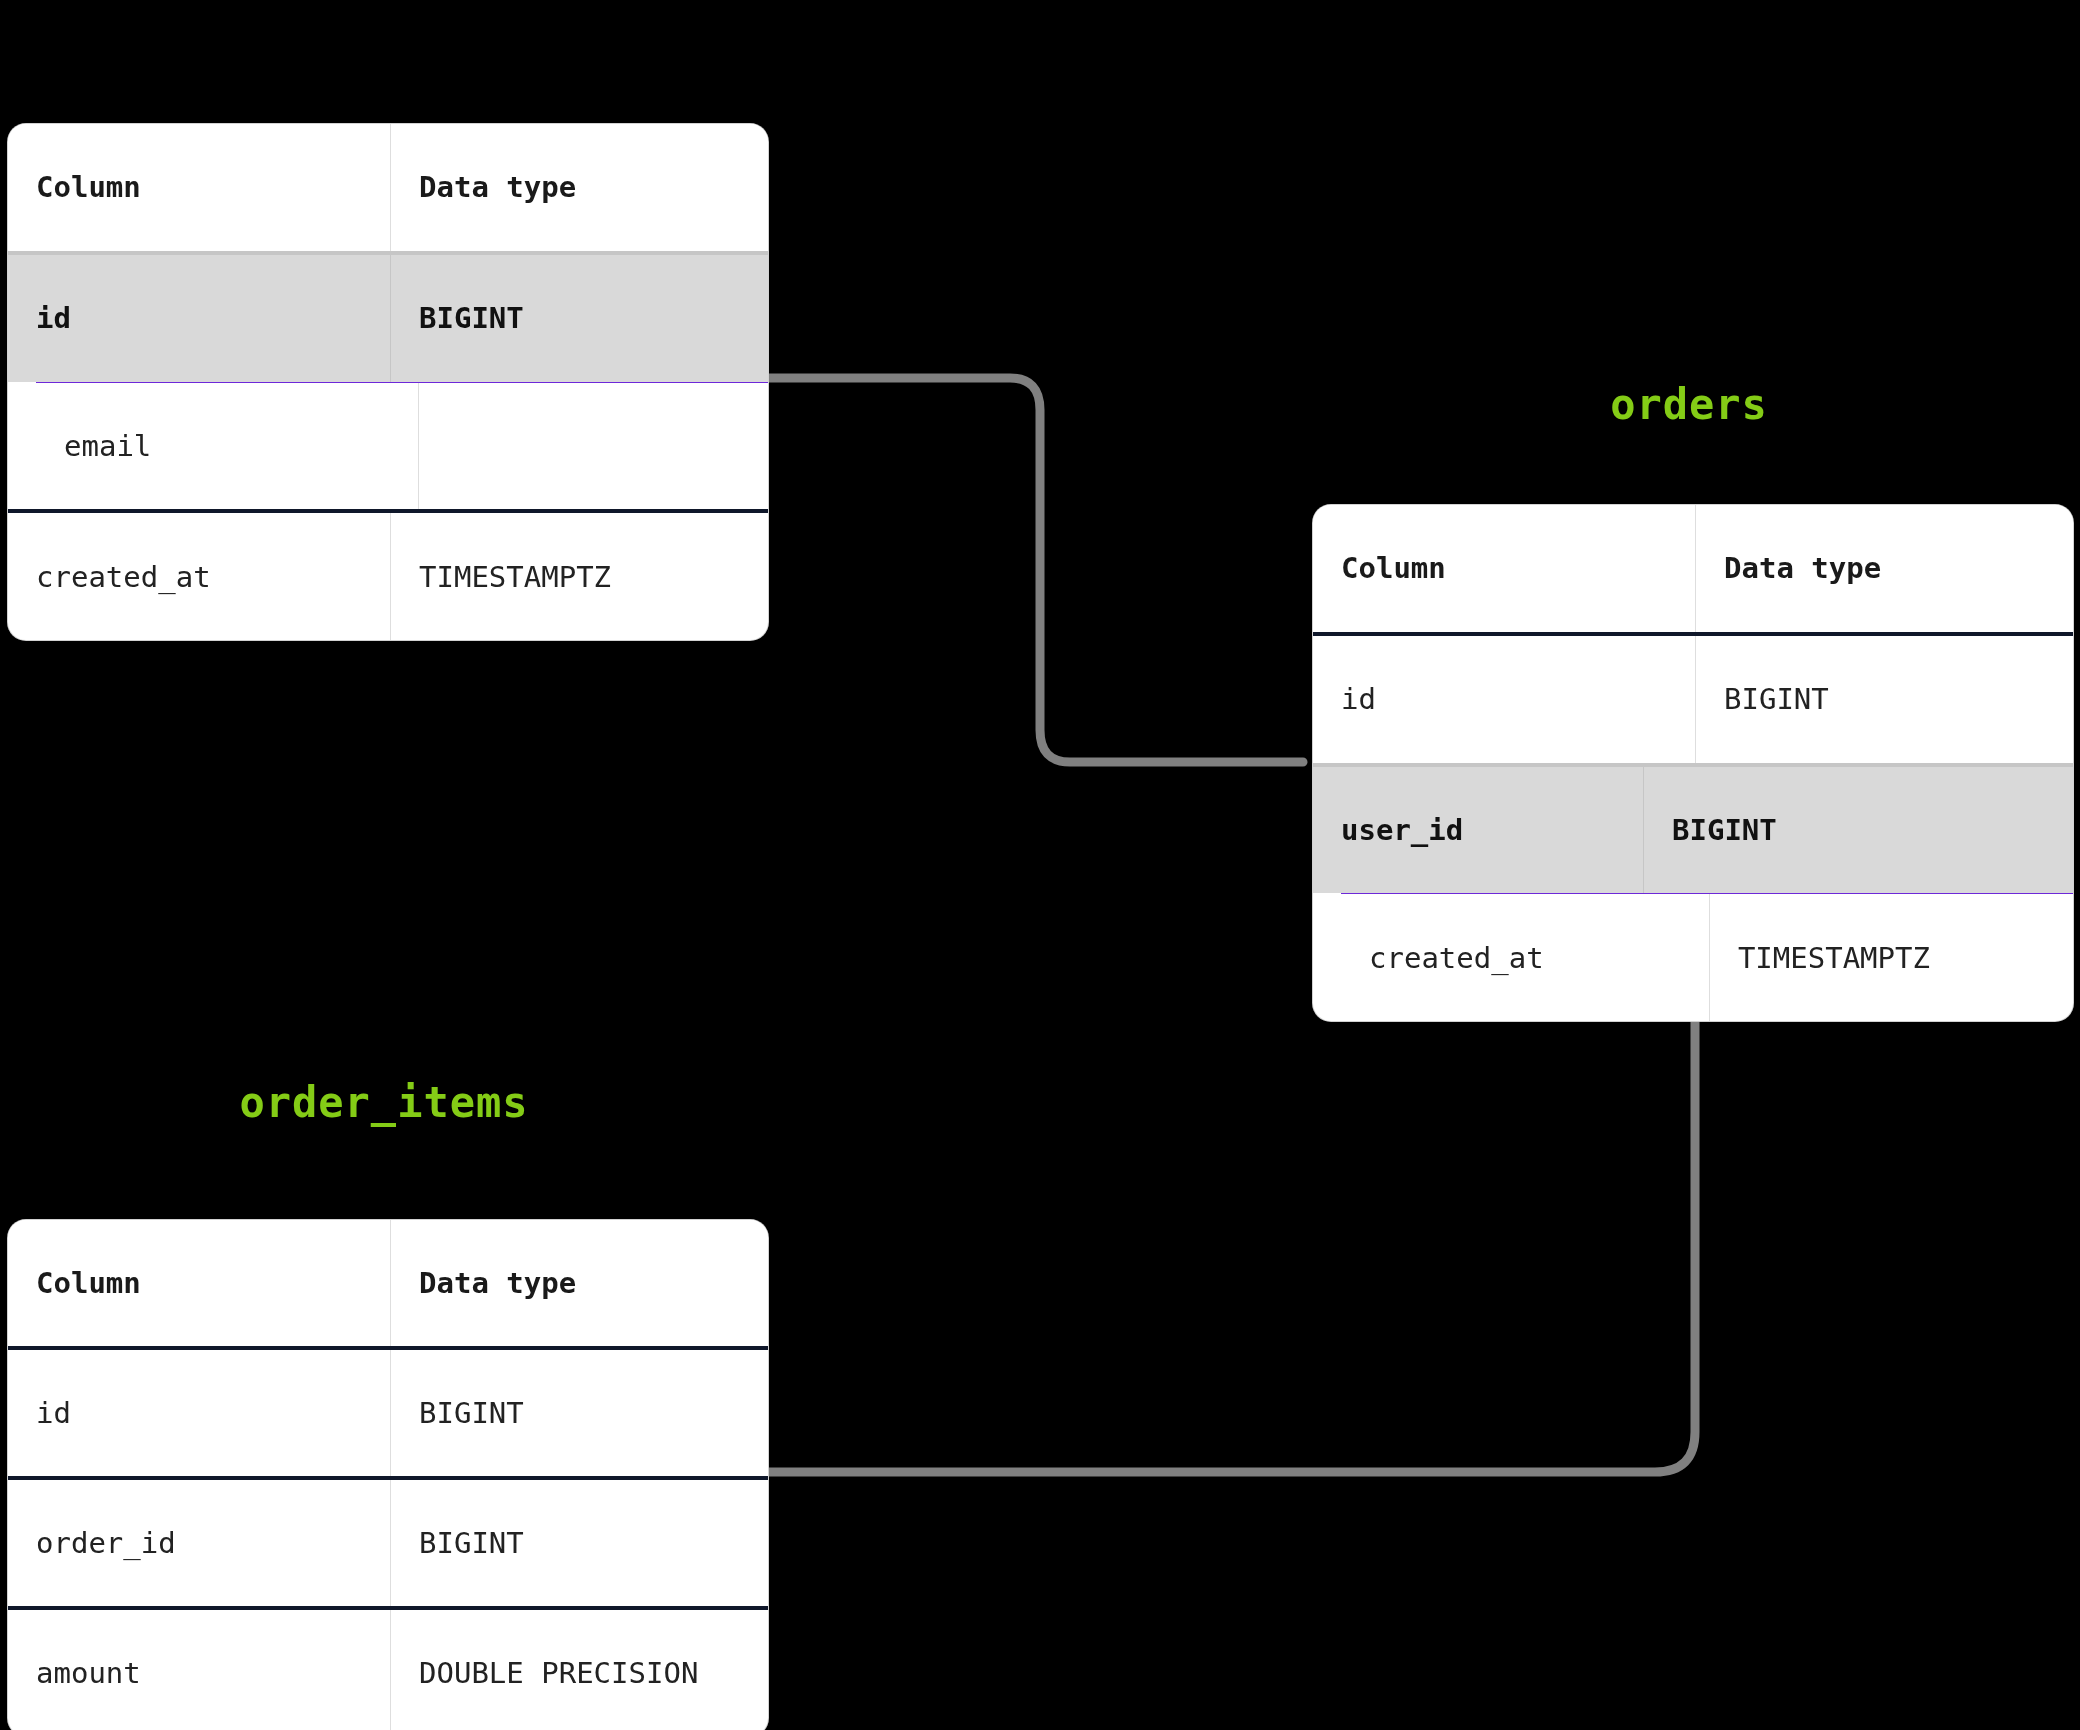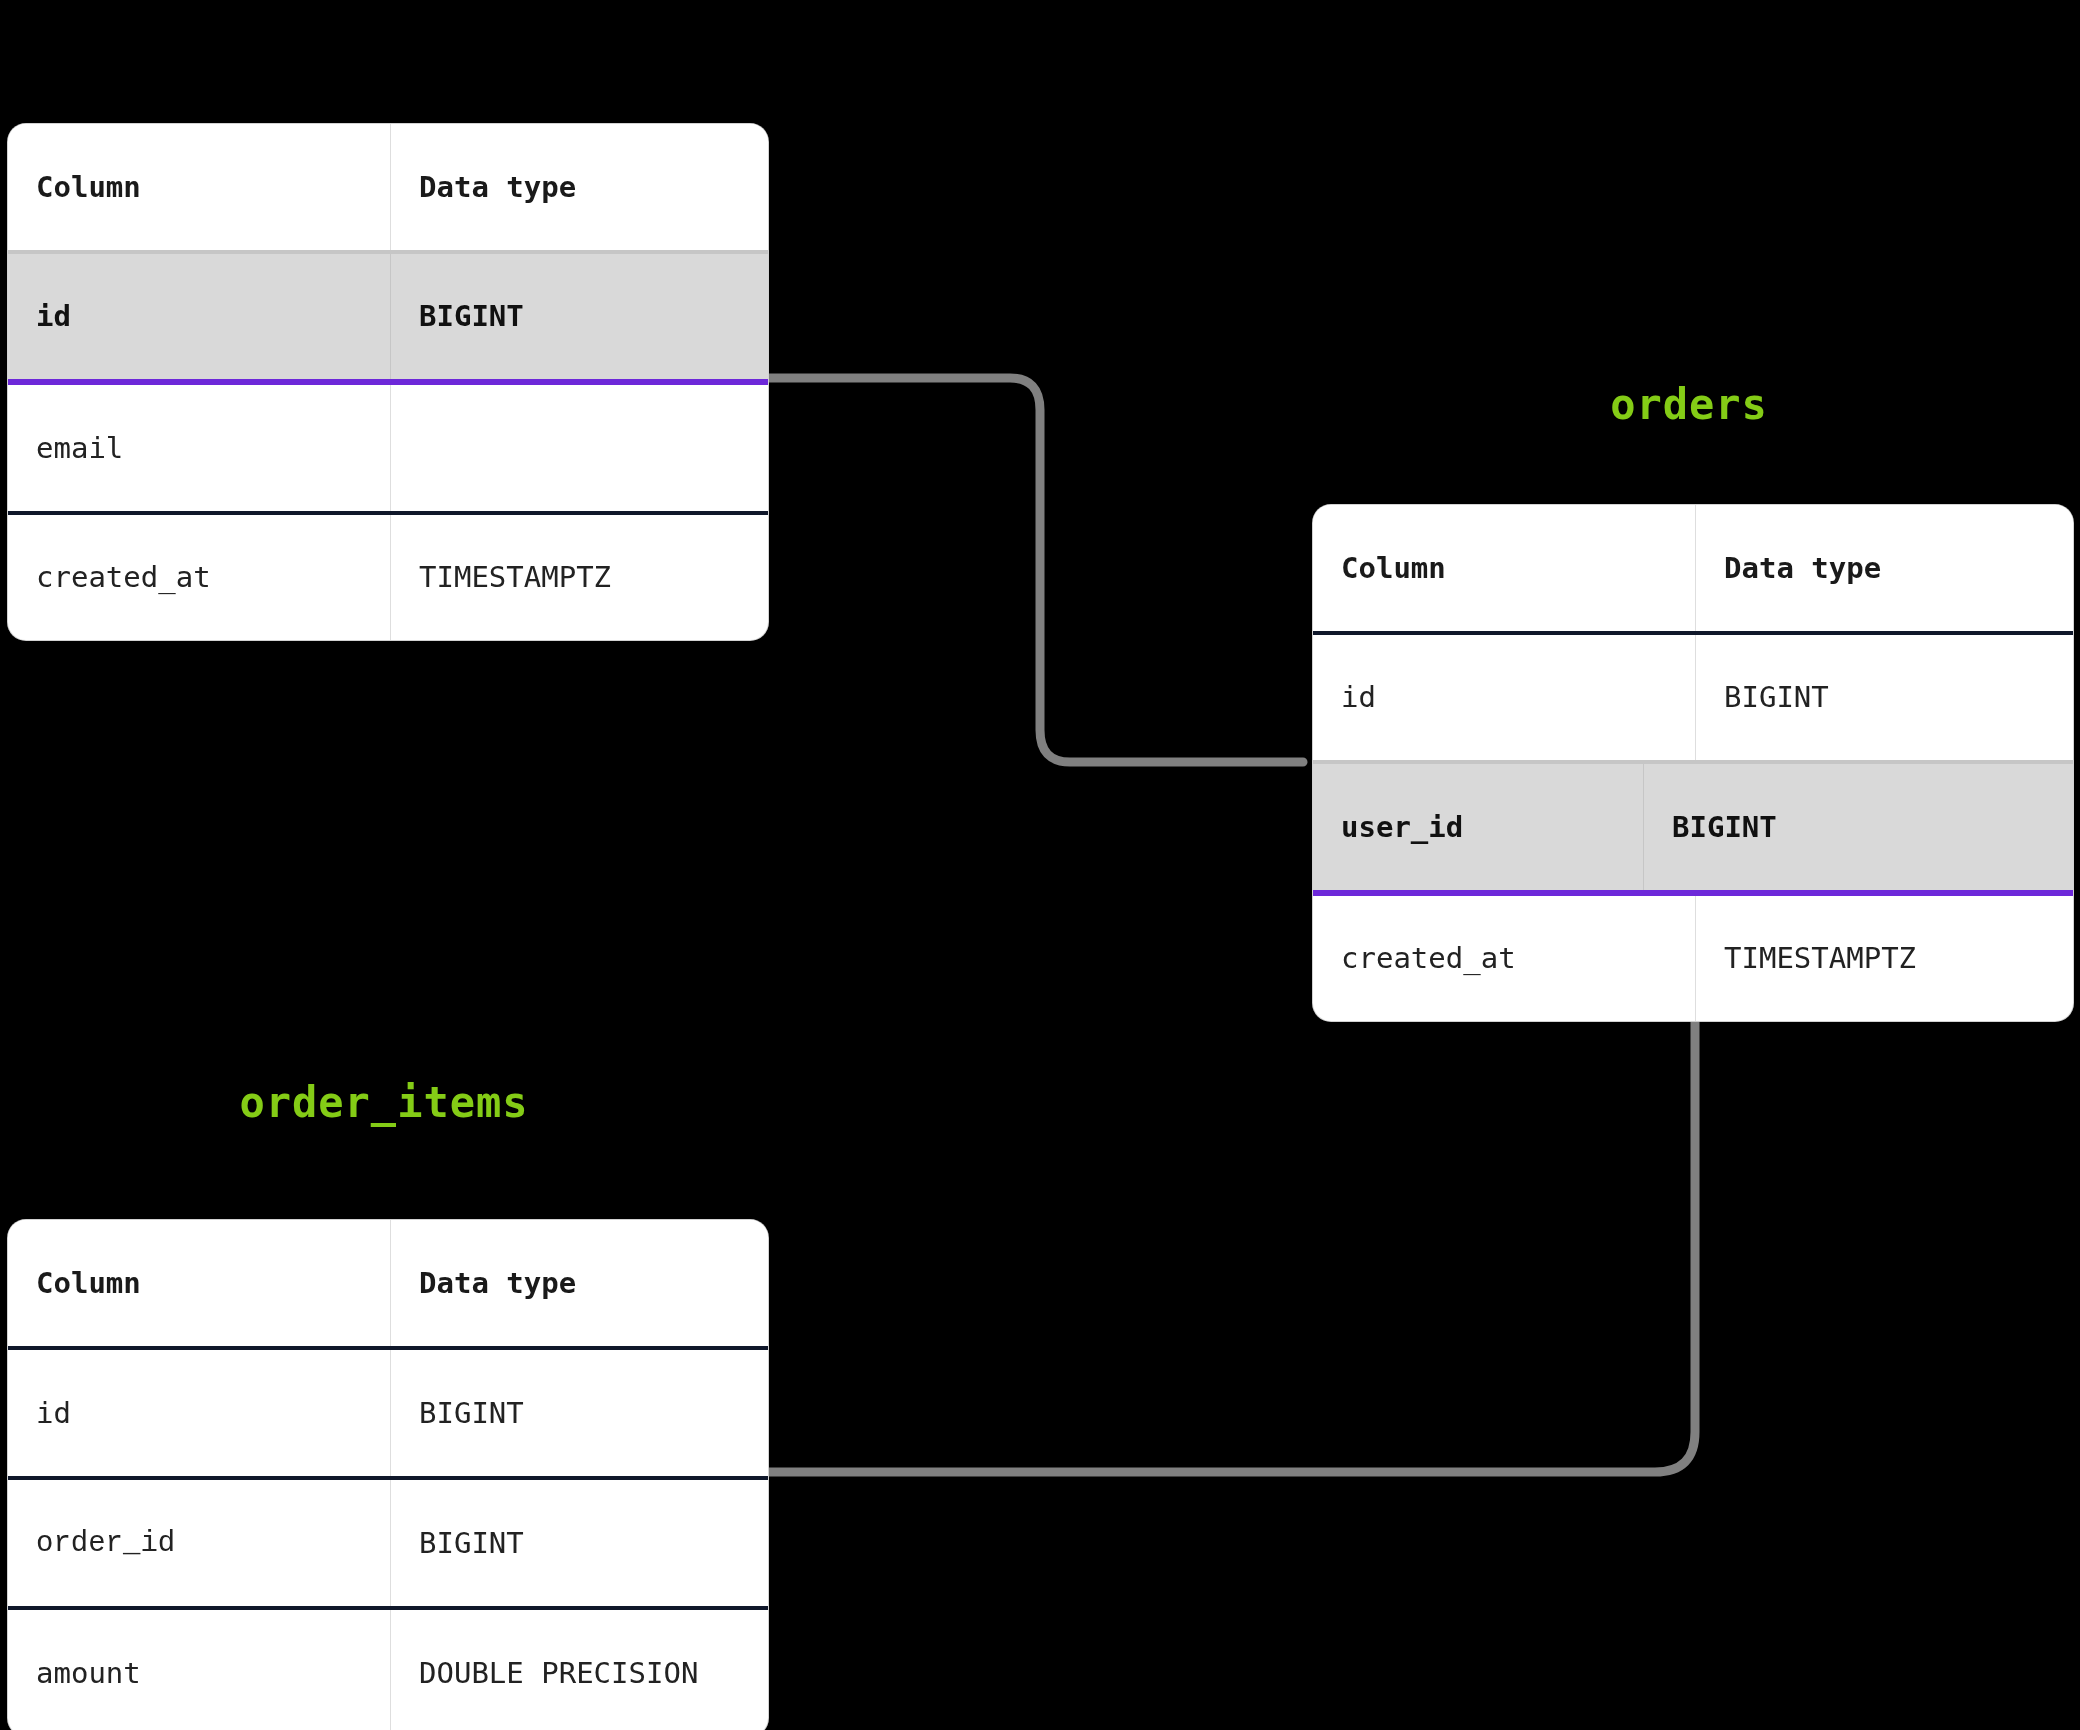--- a/index.html
+++ b/index.html
@@ -61,21 +61,22 @@
     border-top: none;
     text-align: center;
   }
   .erow.header {
     background: #ffffff;
   }
   .erow.highlight {
     background: #d9d9d9;
   }
   .erow.highlight + .erow {
-    border-top: 6px solid #6d28d9;
+    border-top: 1px solid #6d28d9;
+    margin-left: 28px;
   }
   .erow.highlight {
     border-top-color: #c6c6c6;
   }
   .ecell {
     display: flex;
     align-items: center;
     padding-left: 28px;
     font-family: "DejaVu Sans Mono", "Liberation Mono", monospace;
     font-size: 29px;
@@ -170,21 +171,21 @@
         <div class="ecell col-name" style="width:383px;">Column</div>
         <div class="ecell col-type" style="width:377px;">Data type</div>
       </div>
 
       <div class="erow">
         <div class="ecell col-name" style="width:383px;">id</div>
         <div class="ecell col-type" style="width:377px;">BIGINT</div>
       </div>
 
       <div class="erow">
-        <div class="ecell col-name" style="width:383px;font-family:Liberation Mono, monospace;">order_id</div>
+        <div class="ecell col-name" style="width:383px;">order_id</div>
         <div class="ecell col-type" style="width:377px;">BIGINT</div>
       </div>
 
       <div class="erow">
         <div class="ecell col-name" style="width:383px;">amount</div>
         <div class="ecell col-type" style="width:377px;">DOUBLE PRECISION</div>
       </div>
 
     </div>
   </div>

